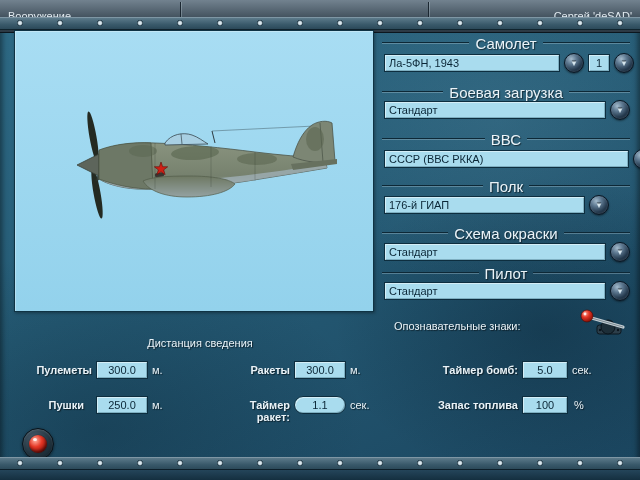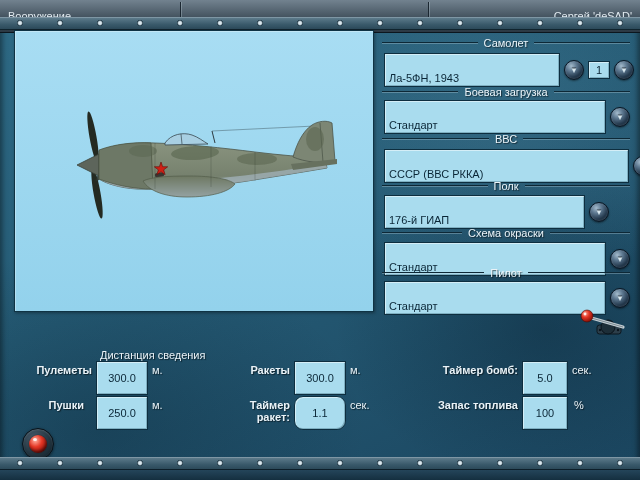--- a/index.html
+++ b/index.html
@@ -34,44 +34,44 @@
     background:linear-gradient(#24455a,#132d3d);border-top:1px solid #0d1f2a;}
   .viewer{
     position:absolute;left:14px;top:30px;width:358px;height:280px;
     background:linear-gradient(#a8ddf3,#93d2ec);
     border:1px solid #0f3344;
     box-shadow:inset 1px 1px 0 rgba(255,255,255,.3), 1px 1px 3px rgba(0,0,0,.35);
   }
   .seclabel{
     position:absolute;left:382px;width:248px;height:12px;
     display:flex;align-items:center;gap:6px;
-    color:#eaf3f8;font-size:11px;text-shadow:1px 1px 1px rgba(0,0,0,.55);
+    color:#eaf3f8;font-size:15px;text-shadow:1px 1px 1px rgba(0,0,0,.55);
   }
   .ln{flex:1;height:2px;background:linear-gradient(#0d2836 50%, rgba(185,212,225,.35) 50%);}
   .drow{position:absolute;display:flex;align-items:center;gap:4px;}
   .field{
     height:18px;background:#a9dcee;border:1px solid #0d2e3f;box-sizing:border-box;
-    color:#0a2636;font-size:11px;line-height:16px;padding:16px 4px;white-space:nowrap;overflow:hidden;
+    color:#0a2636;font-size:11px;line-height:16px;padding:0 4px;white-space:nowrap;overflow:hidden;
     box-shadow:inset 1px 1px 0 rgba(255,255,255,.5), inset -1px -1px 0 rgba(0,40,60,.25);
     font-family:"Liberation Sans",sans-serif;
   }
   input.field{outline:none;}
   .count{text-align:center;padding:0 2px;}
   .abs{position:absolute;text-align:center;}
   .sphere{
     width:18px;height:18px;border-radius:50%;flex:0 0 auto;
     background:radial-gradient(circle at 35% 28%, #a4bbcc 0%, #5d7890 30%, #23384c 64%, #0b1824 100%);
     border:1px solid #0a1724;
     box-shadow:0 1px 2px rgba(0,0,0,.45), inset 0 0 2px rgba(255,255,255,.25);
     display:flex;align-items:center;justify-content:center;cursor:pointer;
   }
   .chev{font-size:9px;line-height:1;color:#d6e6ee;margin-top:1px;text-shadow:0 -1px 0 rgba(0,0,0,.6);}
   .flabel{position:absolute;color:#eaf3f8;font-size:11px;text-shadow:1px 1px 1px rgba(0,0,0,.55);}
   .r{text-align:right;font-weight:bold;}
-  .c{margin-top:12px;}
+  .c{text-align:center;}
   .unit{position:absolute;color:#eaf3f8;font-size:11px;text-shadow:1px 1px 1px rgba(0,0,0,.55);}
   .apply-base{
     position:absolute;left:22px;top:428px;width:30px;height:30px;border-radius:50%;
     background:radial-gradient(circle at 40% 35%, #4e6374, #22343f 55%, #0a161e);
     border:1px solid #091219;
     box-shadow:inset 0 1px 2px rgba(255,255,255,.2), 0 1px 3px rgba(0,0,0,.5);
     display:flex;align-items:center;justify-content:center;cursor:pointer;
   }
   .apply-ball{
     width:18px;height:18px;border-radius:50%;position:relative;
@@ -216,20 +216,21 @@
     <span>Пилот</span>
     <i class="ln"></i>
   </div>
   <div class="drow" style="left:384px;top:281px">
     <div class="field" style="width:222px">Стандарт</div>
     <div class="sphere">
         <span class="chev">▾</span>
       </div>
   </div>
 
+  <span class="flabel" style="left:394px;top:320px">Опознавательные знаки:</span>
   <svg class="toggle" width="52" height="30" viewBox="0 0 52 30">
     <defs>
       <radialGradient id="knobRed" cx="35%" cy="30%" r="75%">
         <stop offset="0" stop-color="#ffa090"></stop>
           <stop offset="0.45" stop-color="#e03222"></stop>
           <stop offset="1" stop-color="#7d0e05"></stop>
       </radialGradient>
     </defs>
     <rect x="19" y="17" width="24" height="9" rx="2.5" fill="#2c3e4a" stroke="#0b161e"></rect>
     <circle cx="22" cy="22" r="1.2" fill="#0c161e"></circle>

